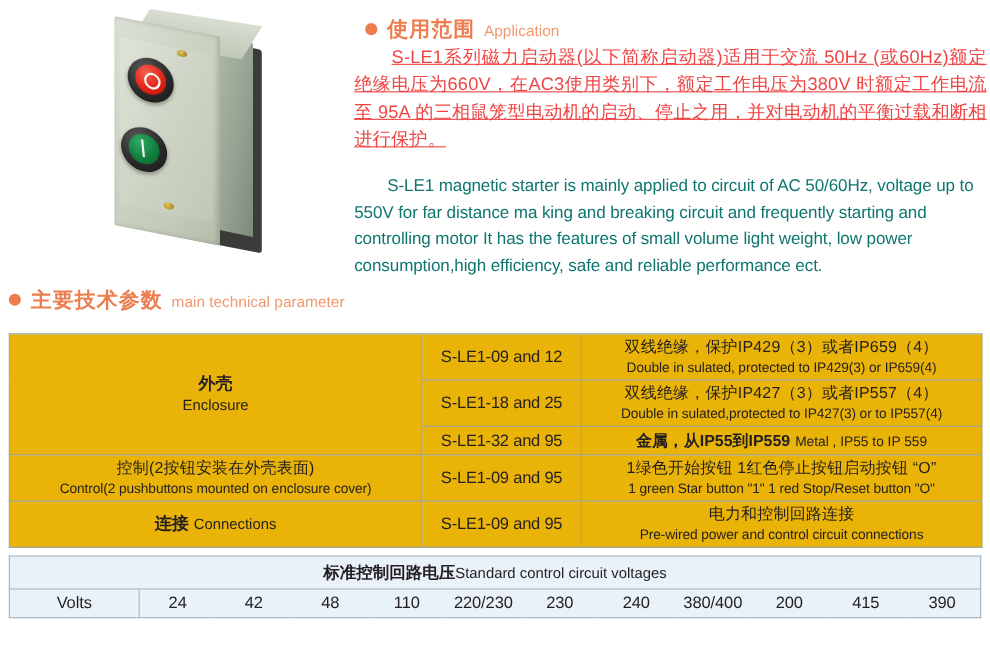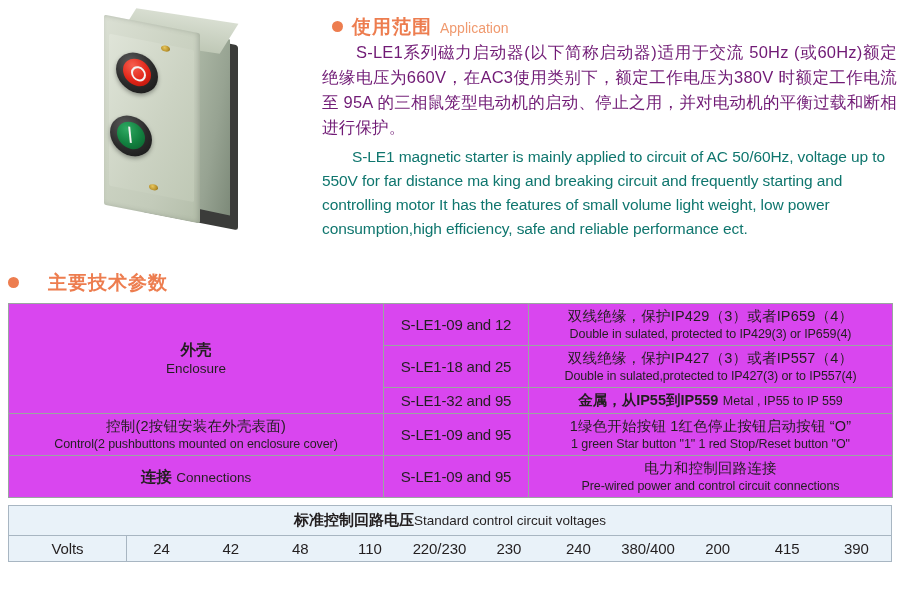--- a/index.html
+++ b/index.html
@@ -154,37 +154,38 @@
     font-weight: bold;
     letter-spacing: 1px;
   }
   .head-en {
     color: #f09a6f;
     font-size: 14px;
     margin-left: 8px;
     font-weight: normal;
   }
   #app-head { left: 332px; top: 14px; }
-  #param-head { left: 8px; top: 270px; gap: 20px; }
+  #param-head { left: 8px; top: 260px; }
 
   
   .app-body {
     position: absolute;
     left: 322px;
     top: 40px;
     width: 575px;
   }
   .para-cn {
-    color: #701a75;
+    color: #ef4444;
     font-size: 16.5px;
     line-height: 25px;
     text-indent: 34px;
-    margin: 0 0 5px 0;
+    margin: 0 0 18px 0;
     text-align: justify;
     letter-spacing: .2px;
+    text-decoration: underline;
   }
   .para-en {
     color: #0f766e;
     font-size: 15.5px;
     line-height: 24px;
     text-indent: 30px;
     margin: 0;
     letter-spacing: -.1px;
   }
 
@@ -193,21 +194,21 @@
     position: absolute;
     left: 8px;
     top: 303px;
     width: 884px;
     border-collapse: collapse;
     table-layout: fixed;
     background: #e3efe1;
   }
   .spec-table td {
     border: 1px solid #9aa6a0;
-    background: #d946ef;
+    background: #eab308;
     padding: 3px 4px;
     text-align: center;
     vertical-align: middle;
   }
   .cell-cn {
     font-size: 14.5px;
     font-weight: normal;
     color: #231f20;
     line-height: 19px;
     letter-spacing: .2px;
@@ -310,20 +311,21 @@
 </div>
 
 <div class="app-body">
   <p class="para-cn">S-LE1系列磁力启动器(以下简称启动器)适用于交流 50Hz (或60Hz)额定绝缘电压为660V，在AC3使用类别下，额定工作电压为380V 时额定工作电流至 95A 的三相鼠笼型电动机的启动、停止之用，并对电动机的平衡过载和断相进行保护。</p>
   <p class="para-en">S-LE1 magnetic starter is mainly applied to circuit of AC 50/60Hz, voltage up to 550V for far distance ma king and breaking circuit and frequently starting and controlling motor It has the features of small volume light weight, low power consumption,high efficiency, safe and reliable performance ect.</p>
 </div>
 
 <div class="section-head" id="param-head">
   <span class="bullet"></span>
   <span class="head-cn">主要技术参数</span>
+  <span class="head-en">main technical parameter</span>
 </div>
 
 <table class="spec-table">
   <colgroup>
     <col style="width:375px">
     <col style="width:145px">
     <col style="width:364px">
   </colgroup>
   <tbody>
 

